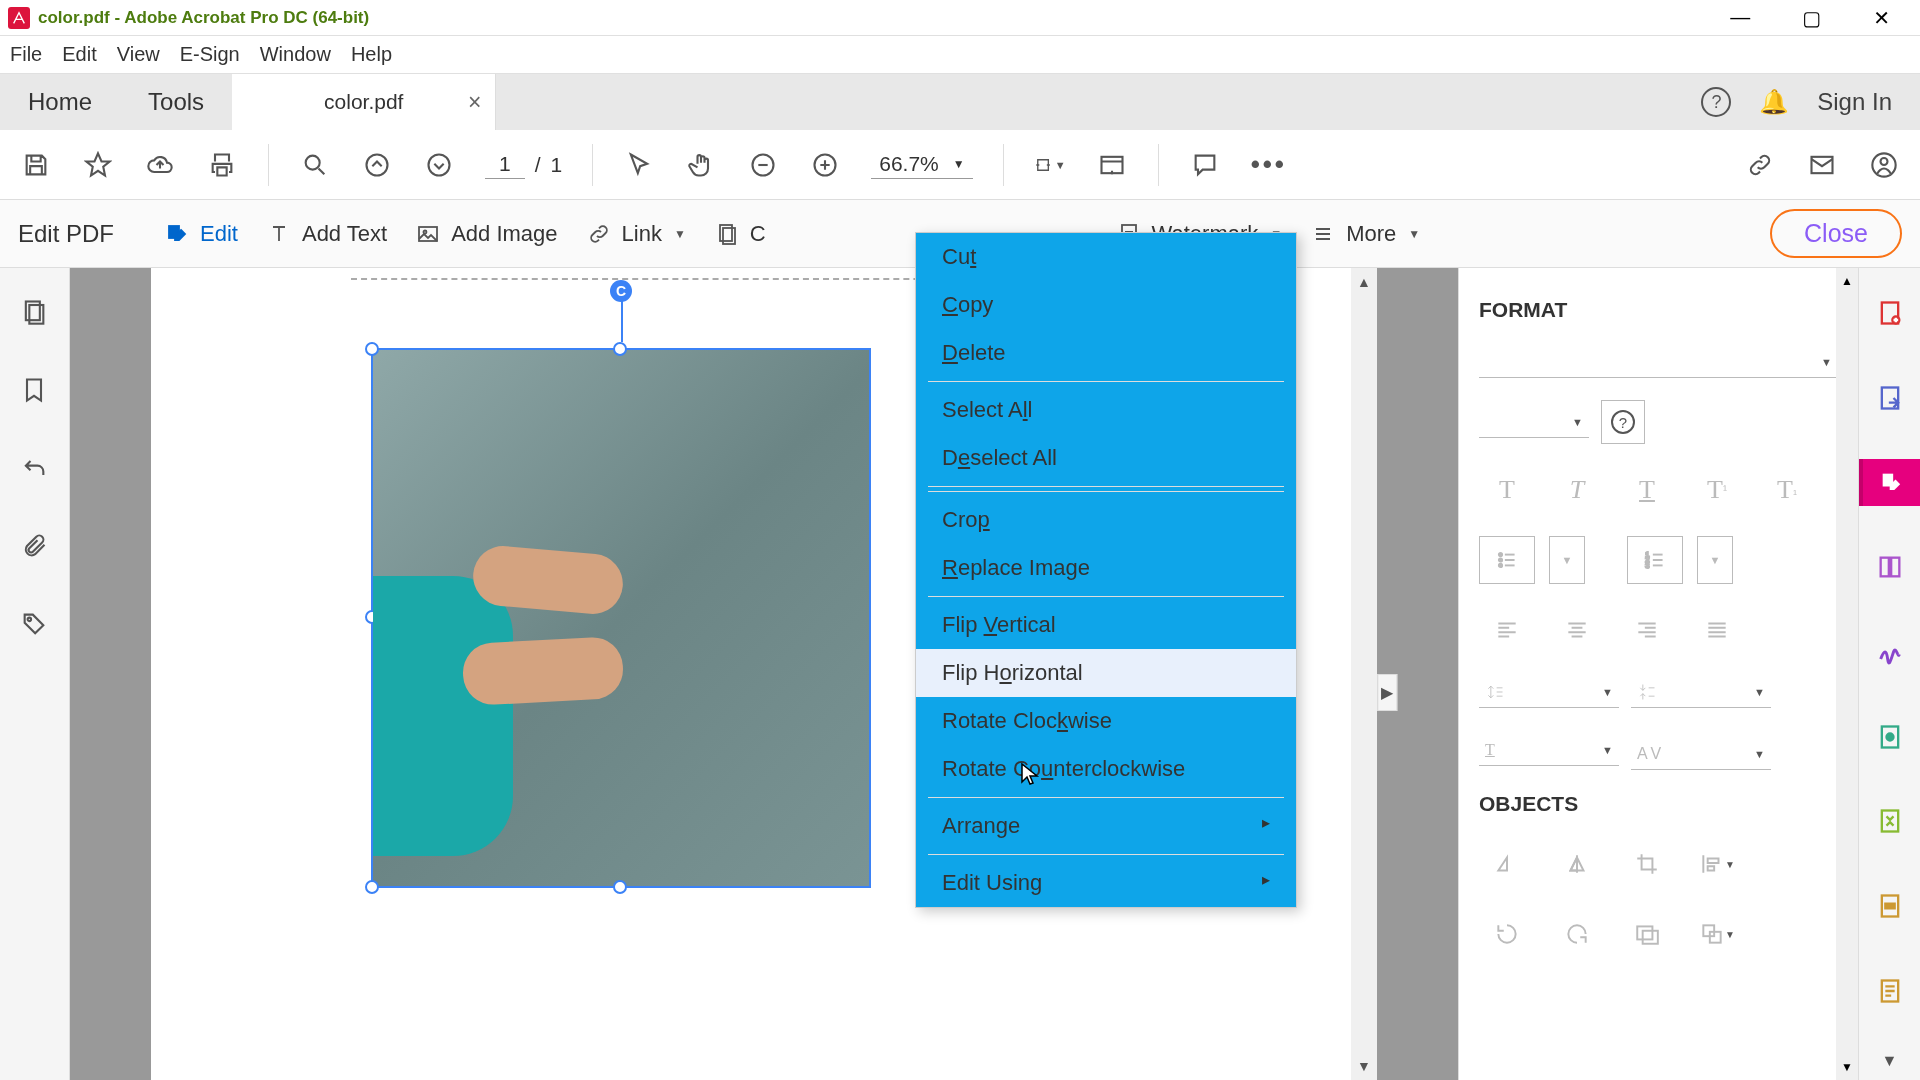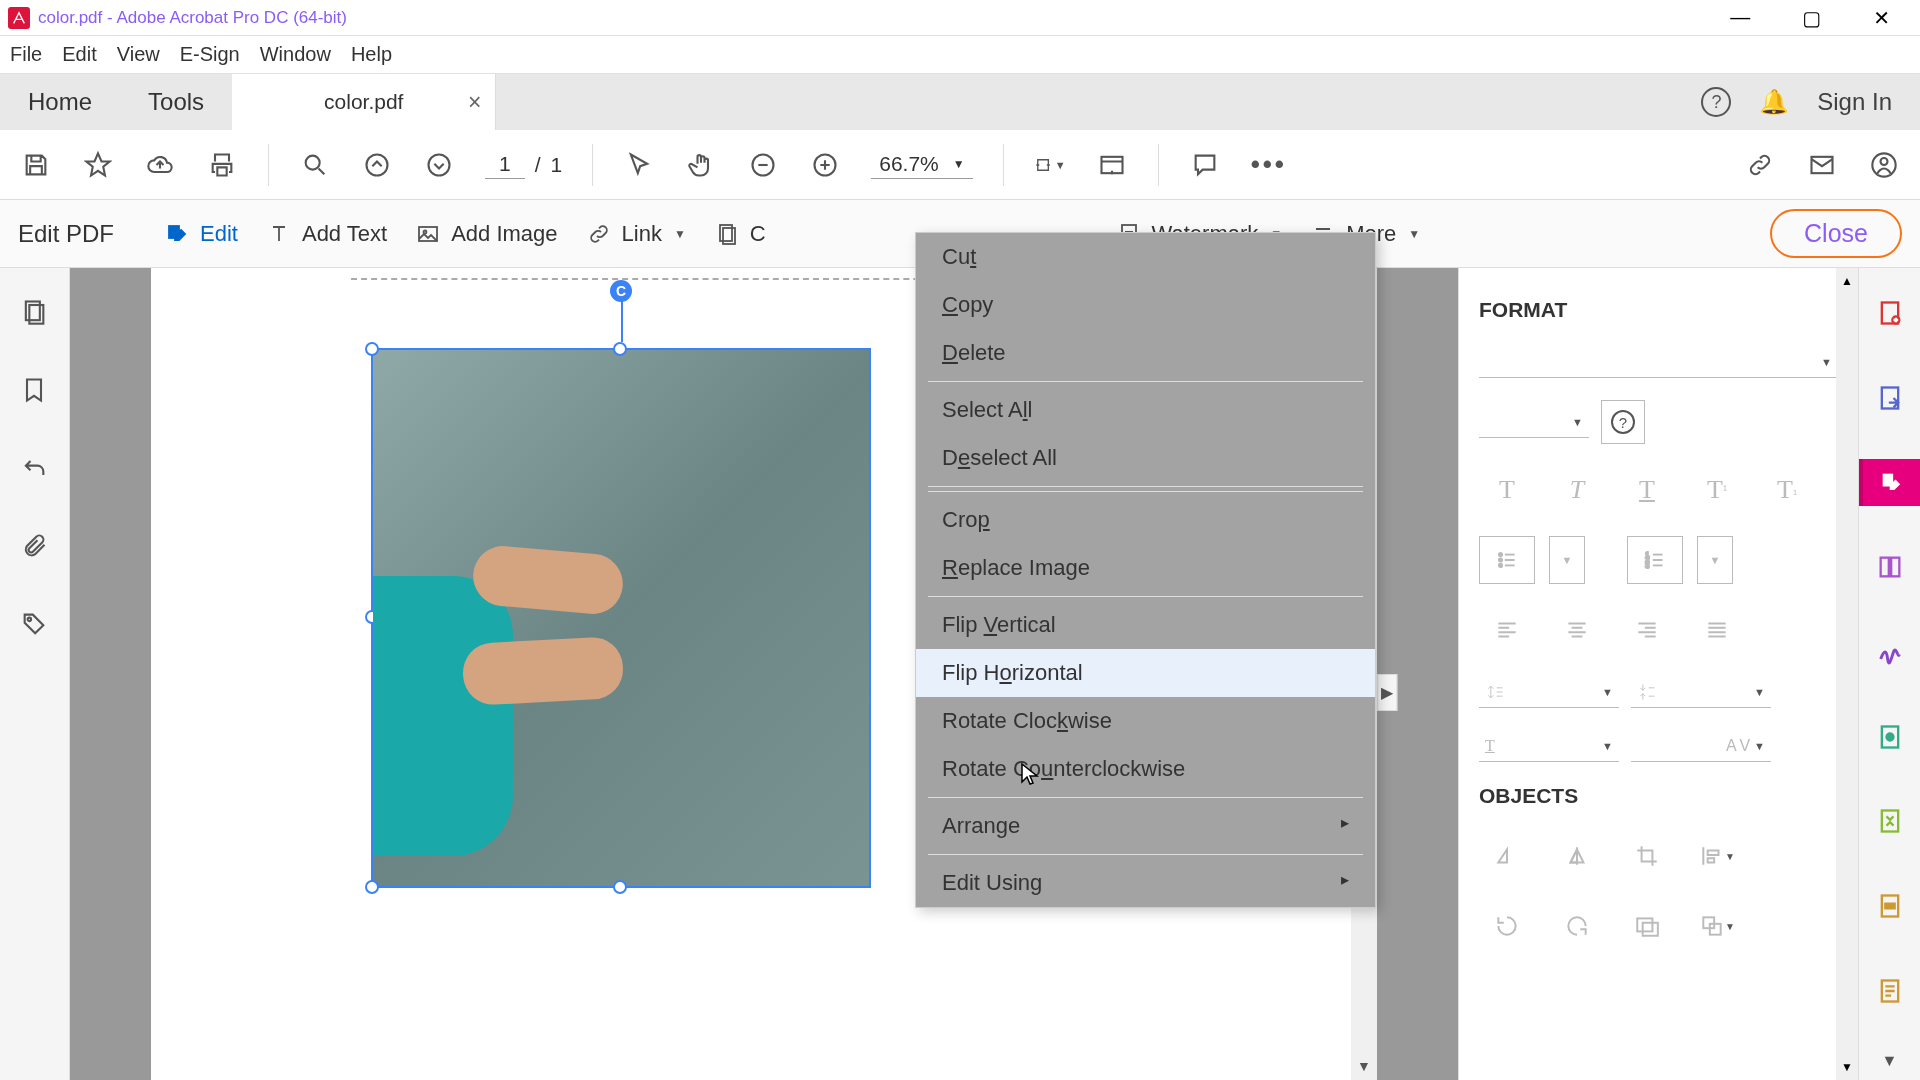--- a/index.html
+++ b/index.html
@@ -2,21 +2,21 @@
 <html><head>
 <meta charset="utf-8">
 <style>
   * { box-sizing: border-box; margin: 0; padding: 0; font-family: 'Segoe UI', Arial, sans-serif; }
   body { width: 1920px; height: 1080px; background: #f5f5f5; overflow: hidden; position: relative; }
   
   
   .titlebar { height: 36px; background: #fff; display: flex; align-items: center; padding: 0 8px; border-bottom: 1px solid #e0e0e0; }
   .titlebar .app-icon { width: 22px; height: 22px; background: #dc143c; border-radius: 3px; margin-right: 8px; display: flex; align-items: center; justify-content: center; }
   .titlebar .app-icon svg { width: 16px; height: 16px; }
-  .titlebar .title-text { font-size: 17px; color: #8b5cf6; }
+  .titlebar .title-text { font-size: 17px; color: #4d7c0f; font-weight: bold; }
   .titlebar .window-controls { margin-left: auto; display: flex; gap: 24px; padding-right: 8px; }
   .titlebar .window-controls span { font-size: 20px; color: #000; cursor: default; padding: 0 14px;}
   
   
   .menubar { height: 38px; background: #fff; display: flex; align-items: center; padding: 0 10px; gap: 20px; border-bottom: 1px solid #e0e0e0; }
   .menubar span { font-size: 20px; color: #333; }
   
   
   .tabbar { height: 56px; background: #e8e8e8; display: flex; align-items: stretch; }
   .tabbar .nav-tab { padding: 0 28px; display: flex; align-items: center; font-size: 24px; color: #333; }
@@ -70,21 +70,21 @@
   .handle { position: absolute; width: 14px; height: 14px; background: #fff; border: 2px solid #3b82f6; border-radius: 50%;}
   .handle.tl { top: -8px; left: -8px;}
   .handle.tm { top: -8px; left: calc(50% - 8px);}
   .handle.ml { top: calc(50% - 8px); left: -8px;}
   .handle.bl { bottom: -8px; left: -8px;}
   .handle.bm { bottom: -8px; left: calc(50% - 8px);}
   .rot-line { position: absolute; top: -52px; left: 50%; width: 2px; height: 44px; background: #3b82f6;}
   .rot-handle { position: absolute; top: -70px; left: calc(50% - 11px); width: 22px; height: 22px; border-radius: 50%; background: #3b82f6; color:#fff; display:flex; align-items:center; justify-content:center; font-size:14px; font-weight:bold;}
   
   
-  .context-menu { position: absolute; left: 915px; top: 232px; width: 461px; background: #a3a3a3; border: 1px solid #ccc; box-shadow: 4px 4px 12px rgba(0,0,0,0.2); z-index: 100;}
+  .context-menu { position: absolute; left: 915px; top: 232px; width: 382px; background: #0ea5e9; border: 1px solid #ccc; box-shadow: 4px 4px 12px rgba(0,0,0,0.2); z-index: 100;}
   .context-menu .item { padding: 11px 26px; font-size: 22px; color: #333; }
   .context-menu .item.hover { background: #e8f0fc;}
   .context-menu .sep { height: 1px; background: #ddd; margin: 4px 12px;}
   .context-menu .item.sub::after { content: '▸'; float: right; font-size: 16px; color: #333;}
   .context-menu .item u { text-decoration: underline;}
   
   .cursor { position: absolute; left: 1020px; top: 762px; z-index: 200; font-size: 20px;}
   
   
   .vscroll { width: 26px; background: #f0f0f0; display: flex; flex-direction: column; align-items: center; justify-content: space-between; padding: 6px 0;}
@@ -481,21 +481,21 @@
             <path d="M7 3v7M4 7l3 3 3-3M7 14v7M4 17l3-3 3 3M14 7h7M14 17h7"></path>
           </svg>
         <span class="dd">▼</span>
       </div>
     </div>
     <div class="row">
       <div class="field" style="flex:0 0 140px; justify-content:space-between; padding-left:6px;">
         <span style="color:#bbb;font-family:serif;text-decoration:underline;">T</span>
         <span class="dd">▼</span>
       </div>
-      <div class="field" style="flex:0 0 140px; padding-left:6px;">
+      <div class="field" style="flex:0 0 140px; justify-content:space-between; padding-left:6px;margin-top:8px;">
         <span style="color:#bbb;letter-spacing:4px;">AV</span>
         <span class="dd">▼</span>
       </div>
     </div>
     <div class="hdr" style="margin-top:20px;">OBJECTS</div>
     <div class="btn-grid">
       <span class="fbtn">
           <svg viewBox="0 0 24 24" fill="#555">
             <path d="M4 18l8-12v12z"></path>
           </svg>

